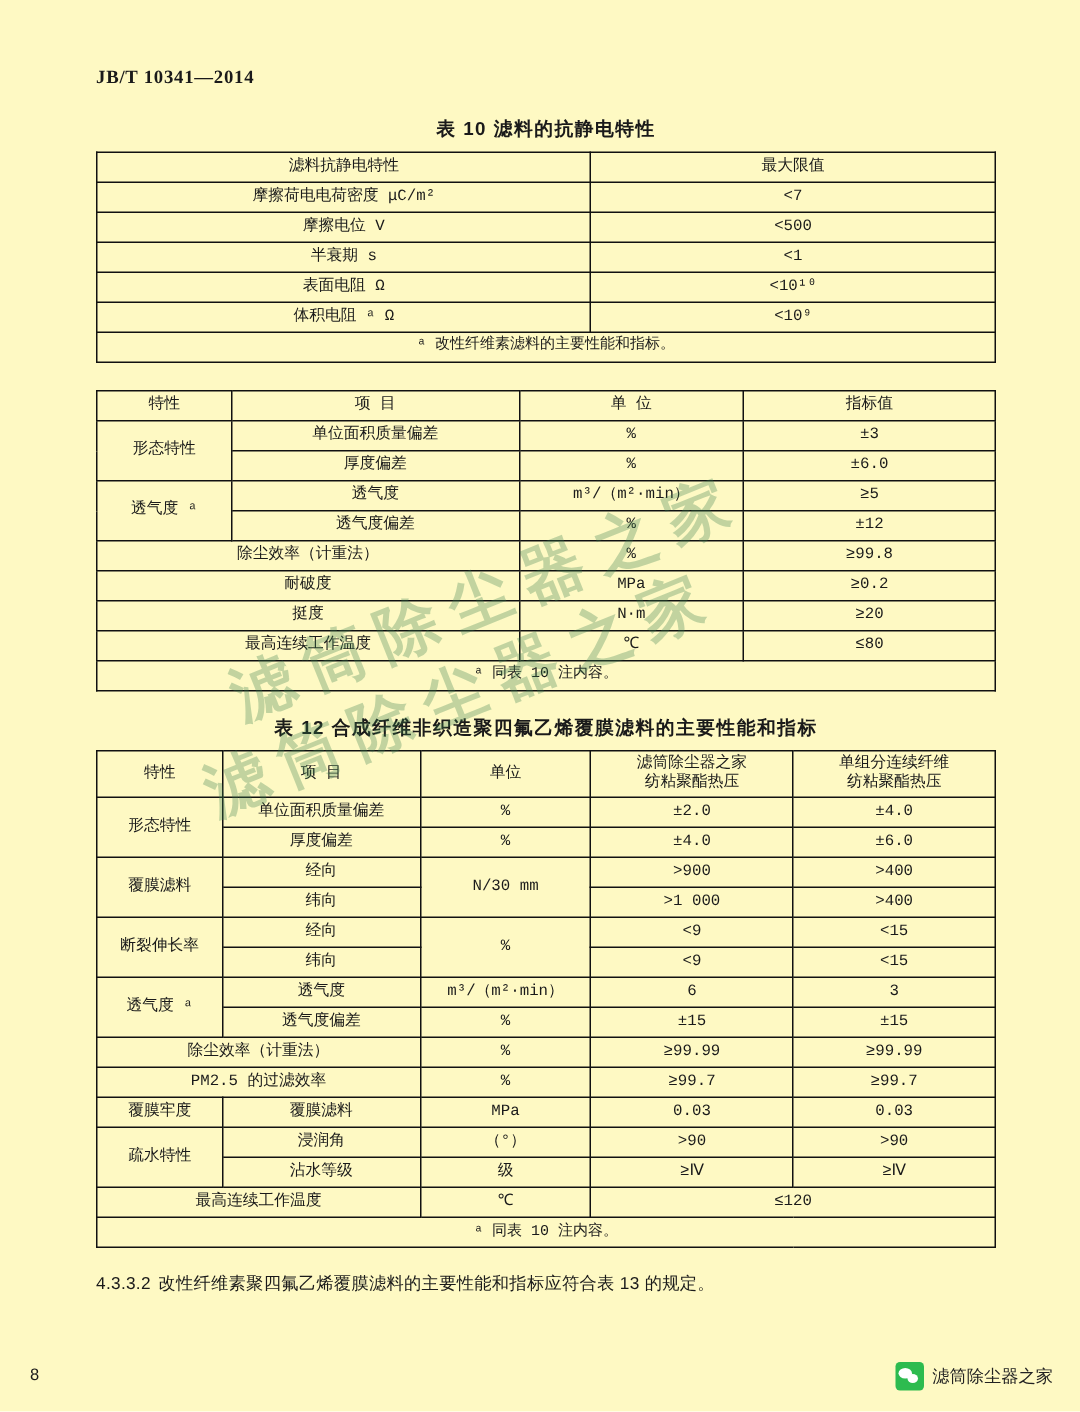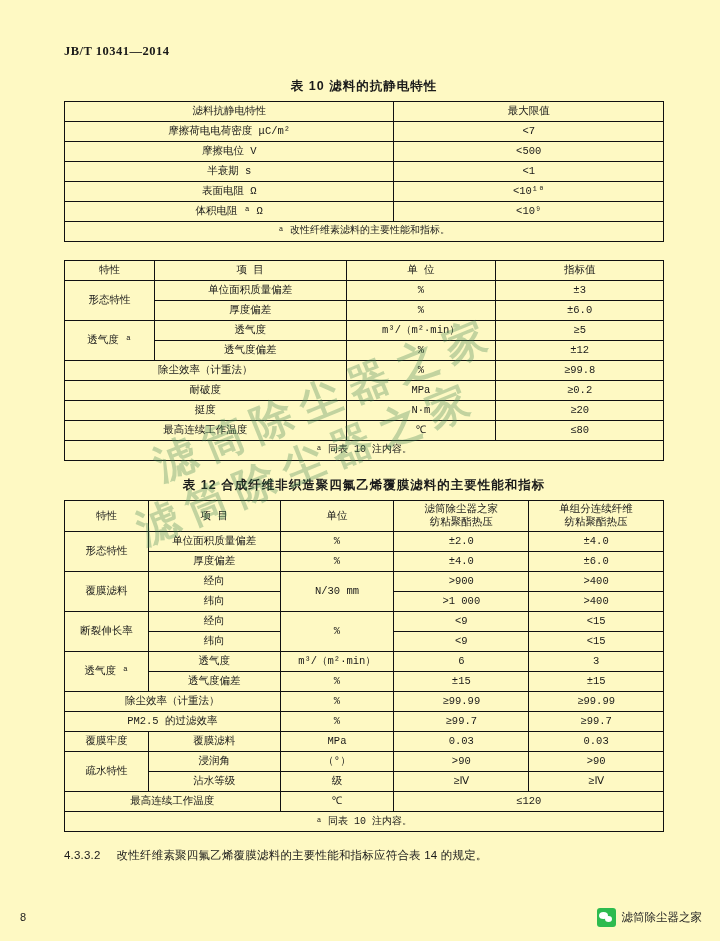--- a/index.html
+++ b/index.html
@@ -71,21 +71,21 @@
     font-size: 10px;
   }
   .block { margin-bottom: 16px; }
   .block-10 { margin-bottom: 18px; }
   .para {
     font-size: 11.5px;
     font-family: "Liberation Sans", sans-serif;
     margin-top: 12px;
     letter-spacing: 0.2px;
   }
-  .para .num { margin-right: 16px; }
+  .para .num { margin-right: 5px; }
   .pageno {
     position: absolute;
     left: 20px;
     bottom: 18px;
     font-size: 11px;
     font-family: "Liberation Sans", sans-serif;
   }
   .watermark {
     position: absolute;
     left: 175px;
@@ -368,21 +368,21 @@
           </tr>
 
           <tr>
             <td class="note" colspan="5">ᵃ 同表 10 注内容。</td>
           </tr>
         </tbody>
       </table>
     </div>
 
     <div class="para">
-      <span class="num">4.3.3.2</span><span>改性纤维素聚四氟乙烯覆膜滤料的主要性能和指标应符合表 14 的规定。</span>
+      <span class="num">4.3.3.2</span><span>改性纤维素聚四氟乙烯覆膜滤料的主要性能和指标应符合表 13 的规定。</span>
     </div>
 
   </div>
 
   <div class="pageno">8</div>
 
   <div class="footer-badge">
     <span class="wlogo"></span>
     <span class="wtext">滤筒除尘器之家</span>
   </div>

